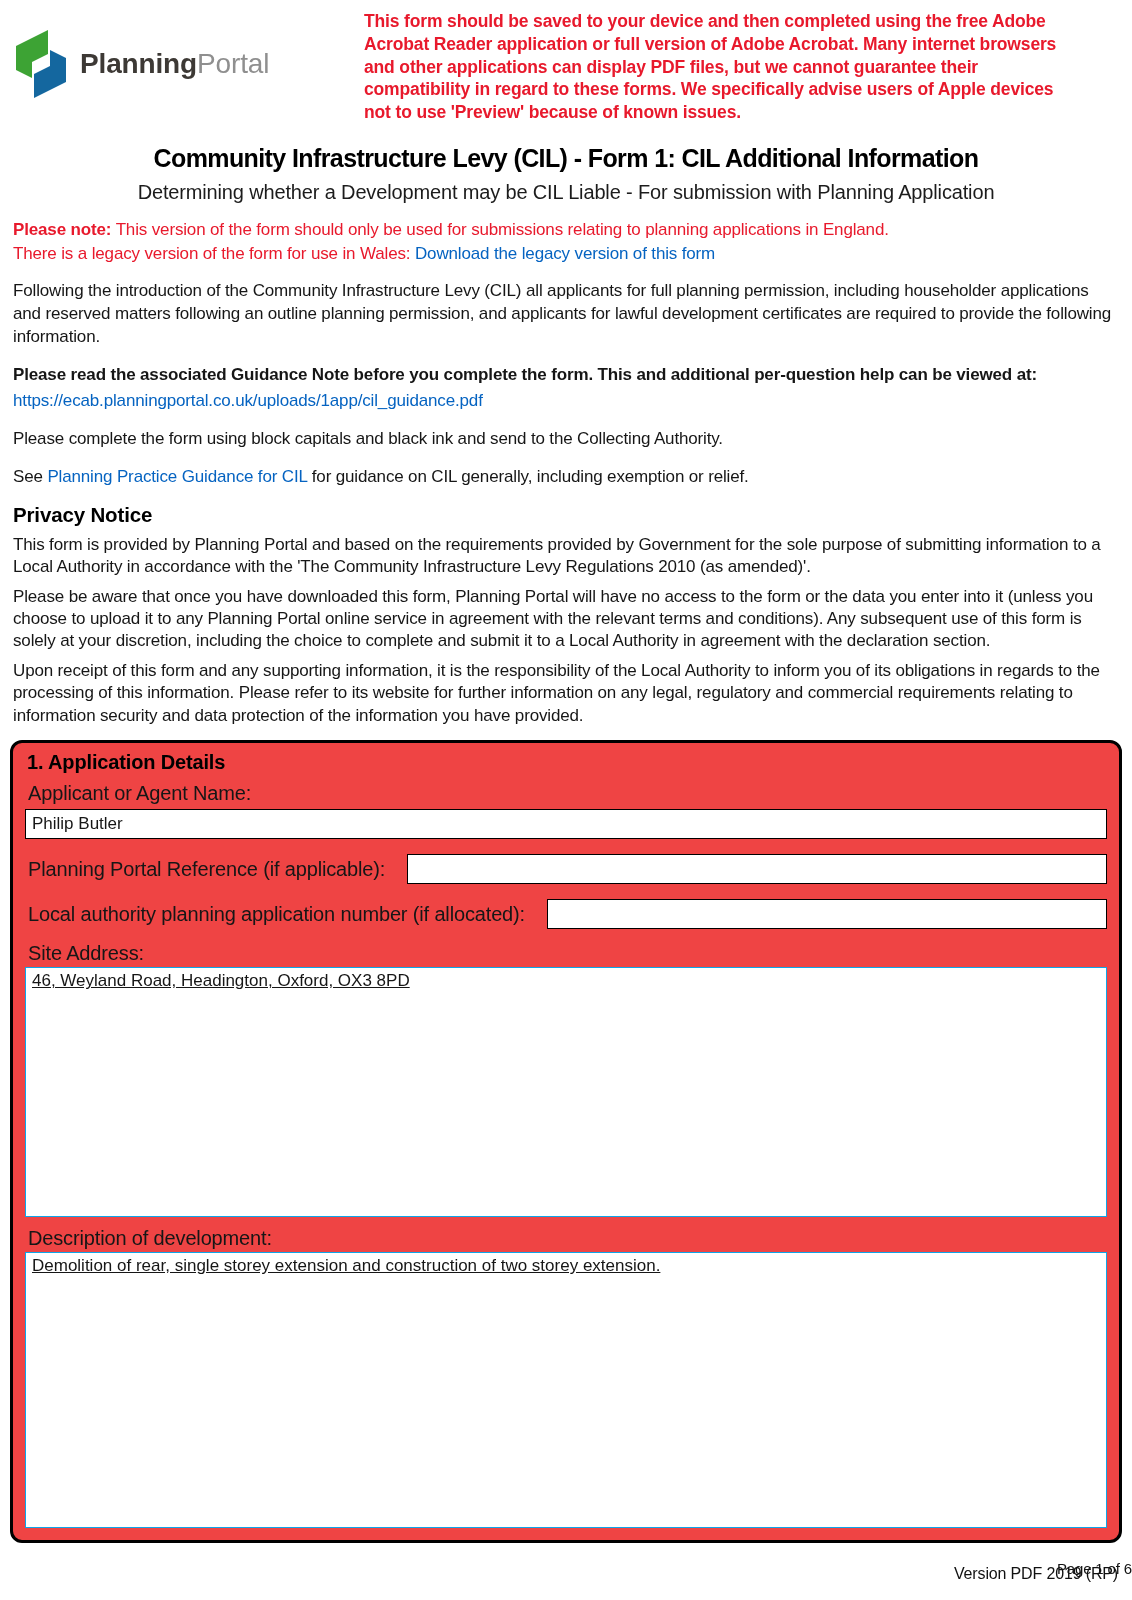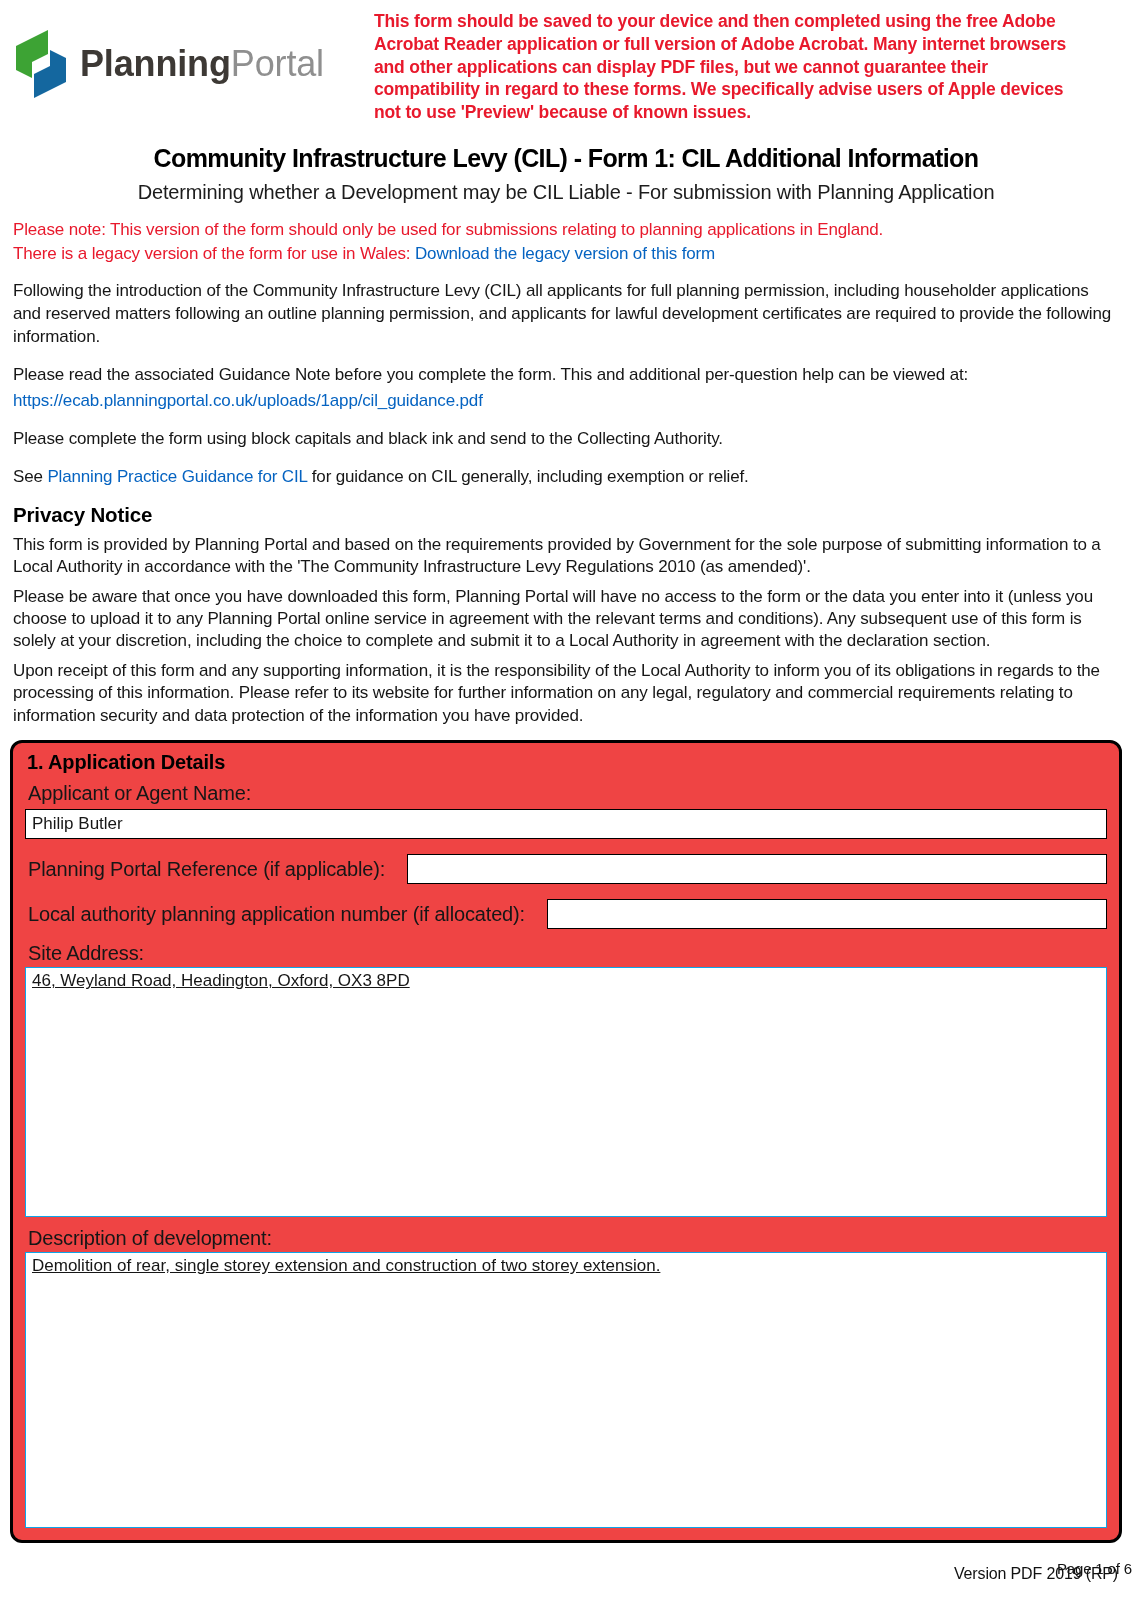--- a/index.html
+++ b/index.html
@@ -6,31 +6,31 @@
   html,body { background:#ffffff; }
   .page {
     width:1132px; height:1600px; position:relative; overflow:hidden;
     background:#fff; color:#161616;
     font-family:"Liberation Sans","DejaVu Sans",sans-serif;
     letter-spacing:-0.15px;
   }
   
   .top { display:flex; align-items:flex-start; padding:10px 57px 0 14px; }
   .logo { display:flex; align-items:center; gap:12px; flex:0 0 300px; margin-top:18px; }
-  .logo-text { font-size:36px; white-space:nowrap; }
+  .logo-text { font-size:28px; white-space:nowrap; }
   .lt-bold { font-weight:bold; color:#3d3935; }
   .lt-light { color:#8f8f8f; }
   .warning { flex:1; color:#e8192c; font-weight:bold; font-size:17.5px; line-height:1.3; margin-left:50px; }
   
   .title { text-align:center; font-size:25px; font-weight:bold; color:#000; margin-top:20px; letter-spacing:-0.6px; }
   .subtitle { text-align:center; font-size:20px; margin-top:8px; color:#1c1c1c; }
   .content { padding:0 13px; }
   .note { margin-top:14px; font-size:17px; line-height:1.4; }
   .red { color:#e8192c; }
-  .bold { font-weight:normal; }
+  .bold { font-weight:bold; }
   .link { color:#0563c1; text-decoration:none; cursor:pointer; }
   p.body { font-size:17px; line-height:1.34; margin-top:15px; }
   p.snug { margin-top:4px; }
   .privacy-h { font-size:20.5px; font-weight:bold; color:#000; margin-top:14px; }
   p.pp { font-size:17px; line-height:1.32; margin-top:7px; }
   
   .box {
     margin:13px 10px 0; border:3px solid #000; border-radius:12px;
     padding:8px 12px 12px; background:#ef4444;
   }

